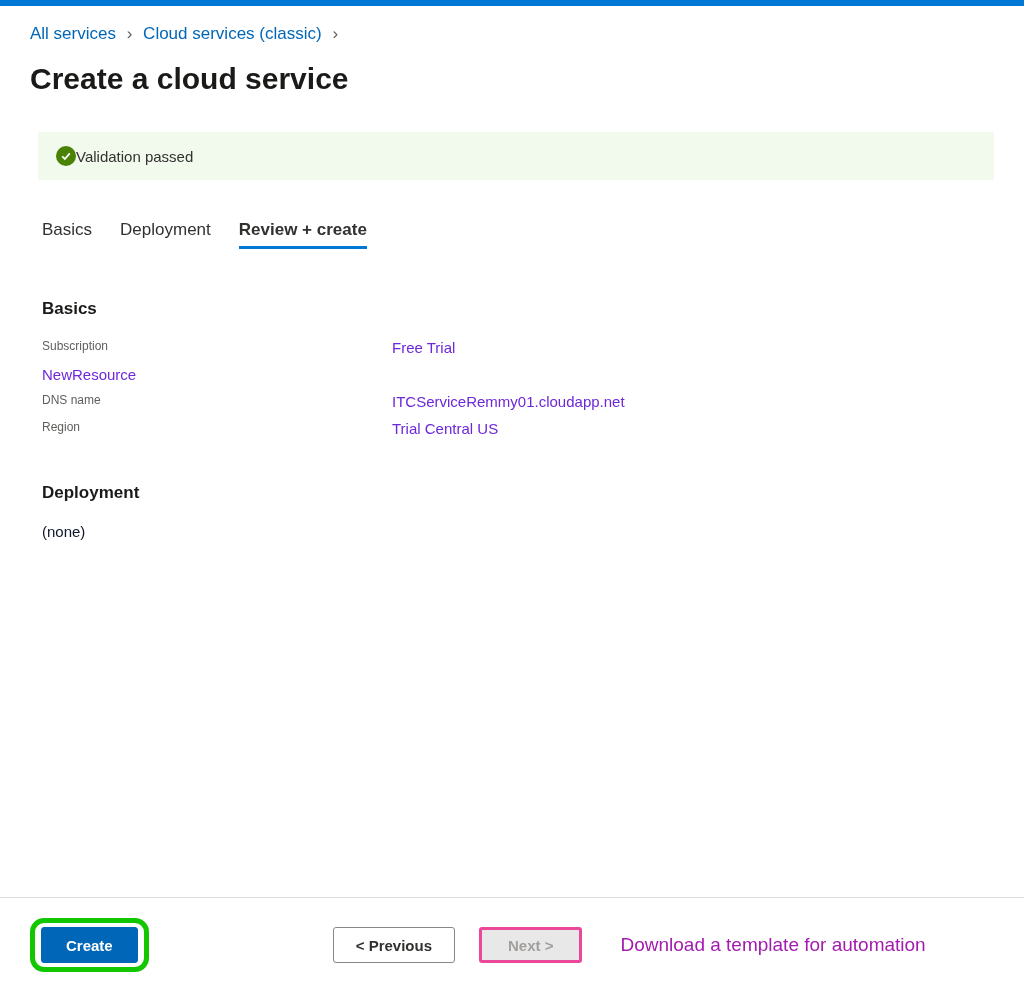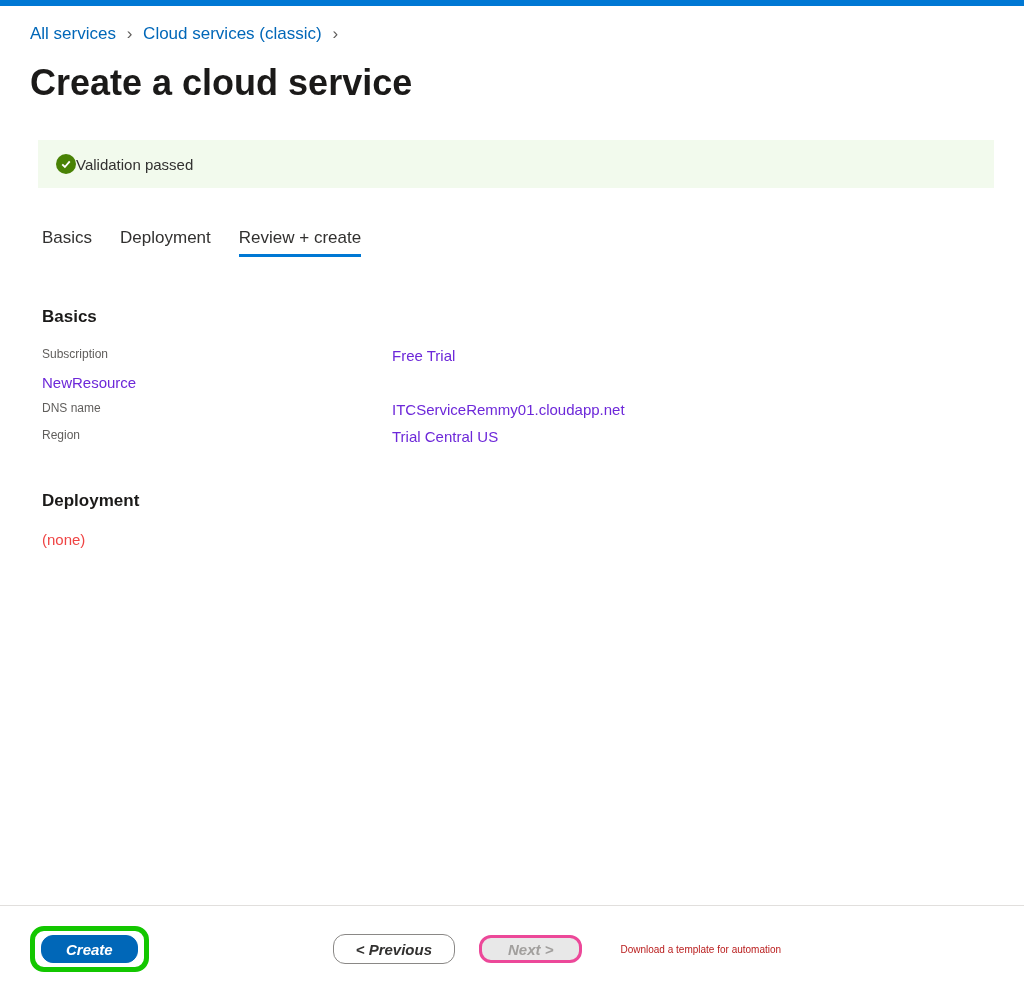--- a/index.html
+++ b/index.html
@@ -38,21 +38,21 @@
     .breadcrumb .link {
       color: #0067b8;
       text-decoration: none;
       cursor: pointer;
     }
     .breadcrumb .sep {
       color: #605e5c;
       margin: 0 6px;
     }
     .page-title {
-      font-size: 36px;
+      font-size: 30px;
       font-weight: 600;
       color: #1b1a19;
       margin-bottom: 36px;
     }
     .validation-banner {
       background: #f2faed;
       padding: 14px 18px;
       display: flex;
       align-items: center;
       margin-bottom: 40px;
@@ -86,21 +86,21 @@
       margin-left: 12px;
     }
     .tab {
       font-size: 17px;
       color: #323130;
       padding-bottom: 6px;
       cursor: pointer;
       border-bottom: 3px solid transparent;
     }
     .tab.active {
-      font-weight: 400;
+      font-weight: 700;
       border-bottom: 3px solid #0078d4;
       text-align: right;
     }
     .section-heading {
       font-size: 17px;
       font-weight: 600;
       color: #1b1a19;
       margin-bottom: 20px;
       margin-left: 12px;
     }
@@ -116,44 +116,43 @@
     }
     .kv-value {
       font-size: 15px;
       color: #6d28d9;
     }
     .spacer {
       height: 36px;
     }
     .deployment-none {
       font-size: 15px;
-      color: #ef4444;
+      color: #0f172a;
       margin-left: 12px;
     }
     .footer {
       border-top: 1px solid #e1dfdd;
       padding: 20px 30px 30px 30px;
       display: flex;
       align-items: center;
       gap: 24px;
     }
     .btn {
       font-family: inherit;
       font-size: 15px;
       padding: 8px 18px;
       border: 1px solid #8a8886;
       background: #fff;
       color: #323130;
       cursor: pointer;
-      border-radius: 12px;
-      height: 28px;
+      border-radius: 3px;
+      height: 36px;
       display: inline-flex;
       align-items: center;
       justify-content: center;
-      font-style: italic;
     }
     .btn-primary {
       background: #0067b8;
       color: #fff;
       border: 1px solid #0067b8;
       font-weight: 600;
       padding: 8px 24px;
     }
     .btn-prev {
       margin-left: 160px;
@@ -167,22 +166,22 @@
       padding: 8px 26px;
       font-weight: 600;
     }
     .highlight-box {
       border: 5px solid #13c700;
       border-radius: 14px;
       padding: 4px 6px;
       display: inline-flex;
     }
     .download-link {
-      color: #b91c1c;
-      font-size: 10px;
+      color: #a21caf;
+      font-size: 19px;
       cursor: pointer;
       margin-left: 14px;
     }
   </style>
 </head>
 <body>
 
 <div class="top-bar"></div>
 
 <div class="content-wrapper">

